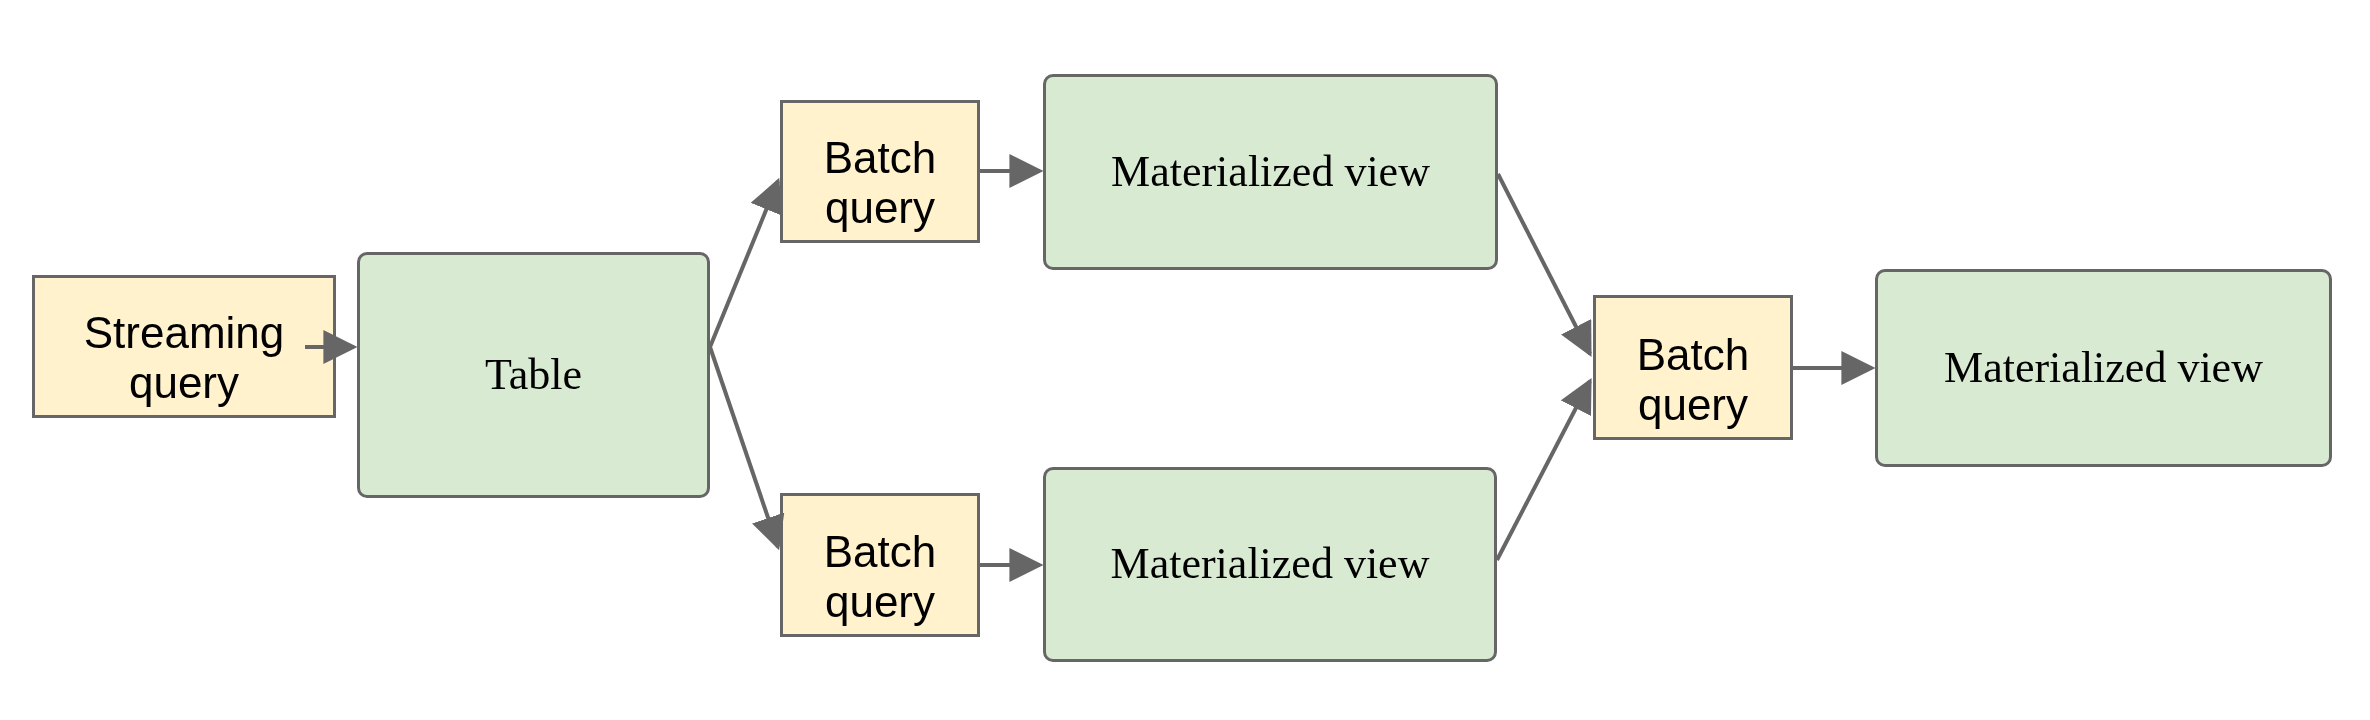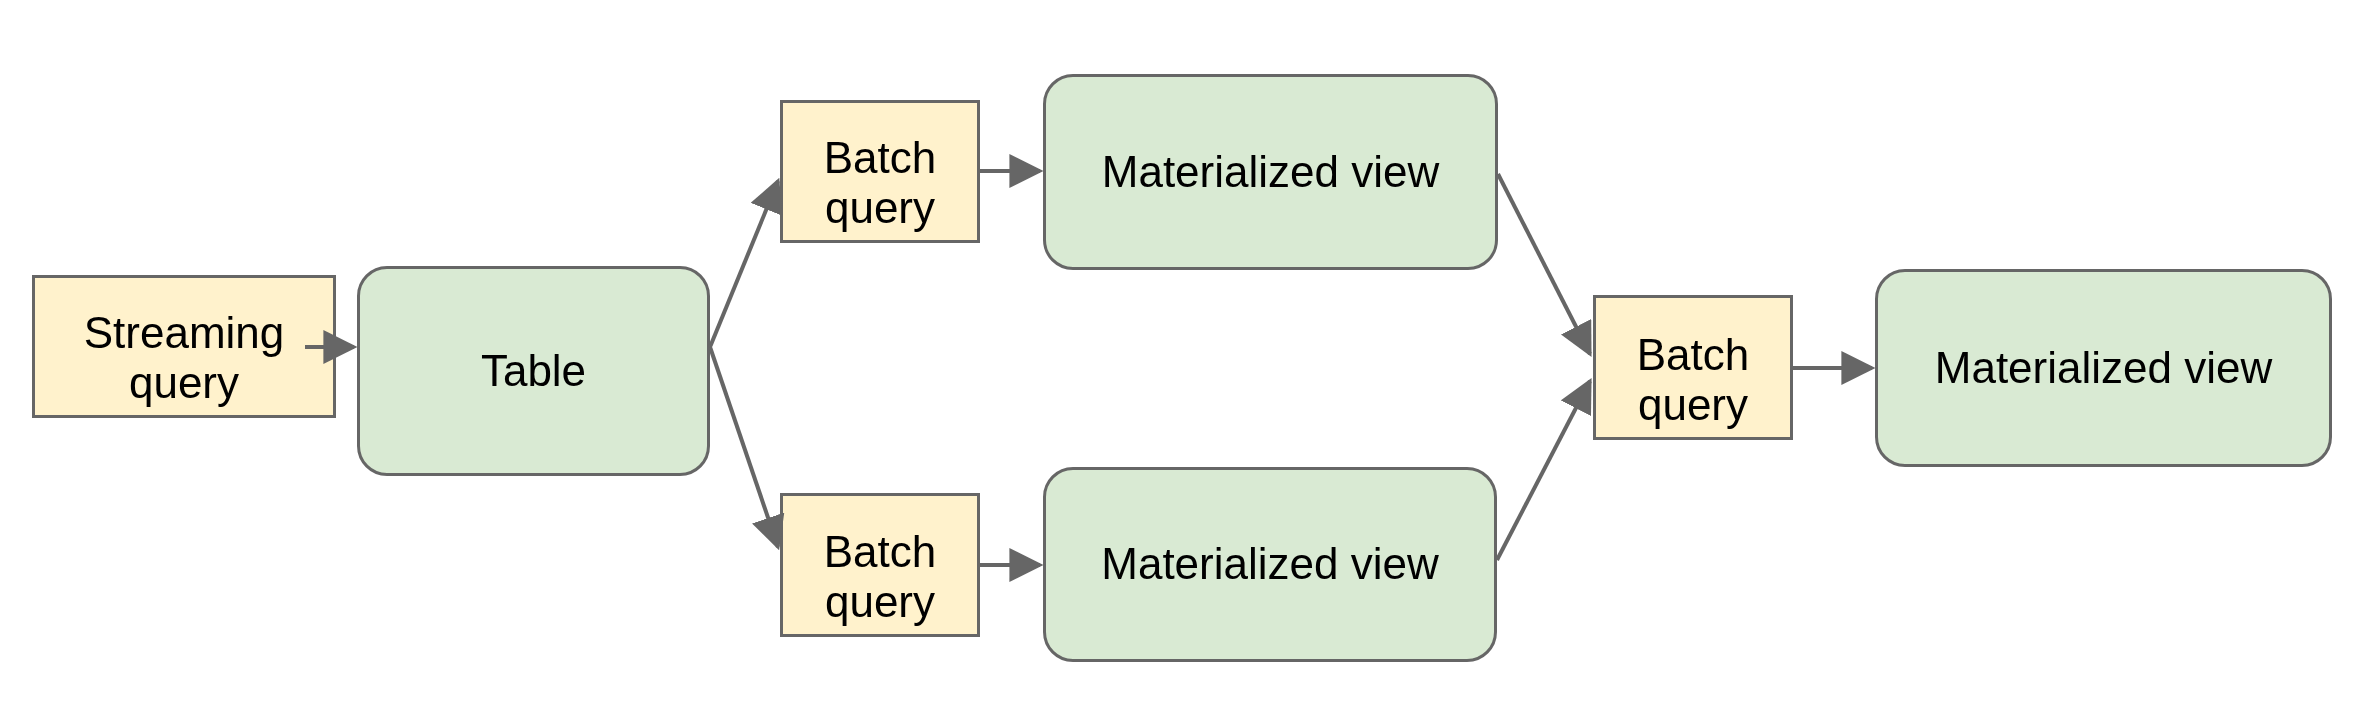--- a/index.html
+++ b/index.html
@@ -15,37 +15,37 @@
     box-sizing:border-box;
     display:flex;align-items:center;justify-content:center;
     text-align:center;
     border:3px solid var(--border,#666666);
     color:var(--text,#000000);
     font-size:44px;line-height:1.15;
     padding:6px 10px;
     z-index:1;
   }
   .node.query{ background:var(--query-fill,#fff2cc); border-radius:0;align-items:flex-end; }
-  .node.entity{ background:var(--entity-fill,#d9ead3); border-radius:30px; }
+  .node.entity{ background:var(--entity-fill,#d9ead3); border-radius:10px;font-family:Liberation Serif, serif; }
   svg.edges{
     position:absolute;left:0;top:0;width:2370px;height:720px;
     pointer-events:none;
     z-index:2;
   }
 </style>
 </head>
 <body>
 
 <div class="canvas" style="--bg: #ffffff; --query-fill: #fff2cc; --entity-fill: #d9ead3; --border: #666666; --text: #000000;">
 
   <div class="node query" style="left:32px;top:275px;width:304px;height:143px;">
     <span>Streaming query</span>
   </div>
 
-  <div class="node entity" style="left:357px;top:266px;width:353px;height:210px;">
+  <div class="node entity" style="left:357px;top:252px;width:353px;height:246px;">
     <span>Table</span>
   </div>
 
   <div class="node query" style="left:780px;top:100px;width:200px;height:143px;">
     <span>Batch query</span>
   </div>
 
   <div class="node entity" style="left:1043px;top:74px;width:455px;height:196px;">
     <span>Materialized view</span>
   </div>

